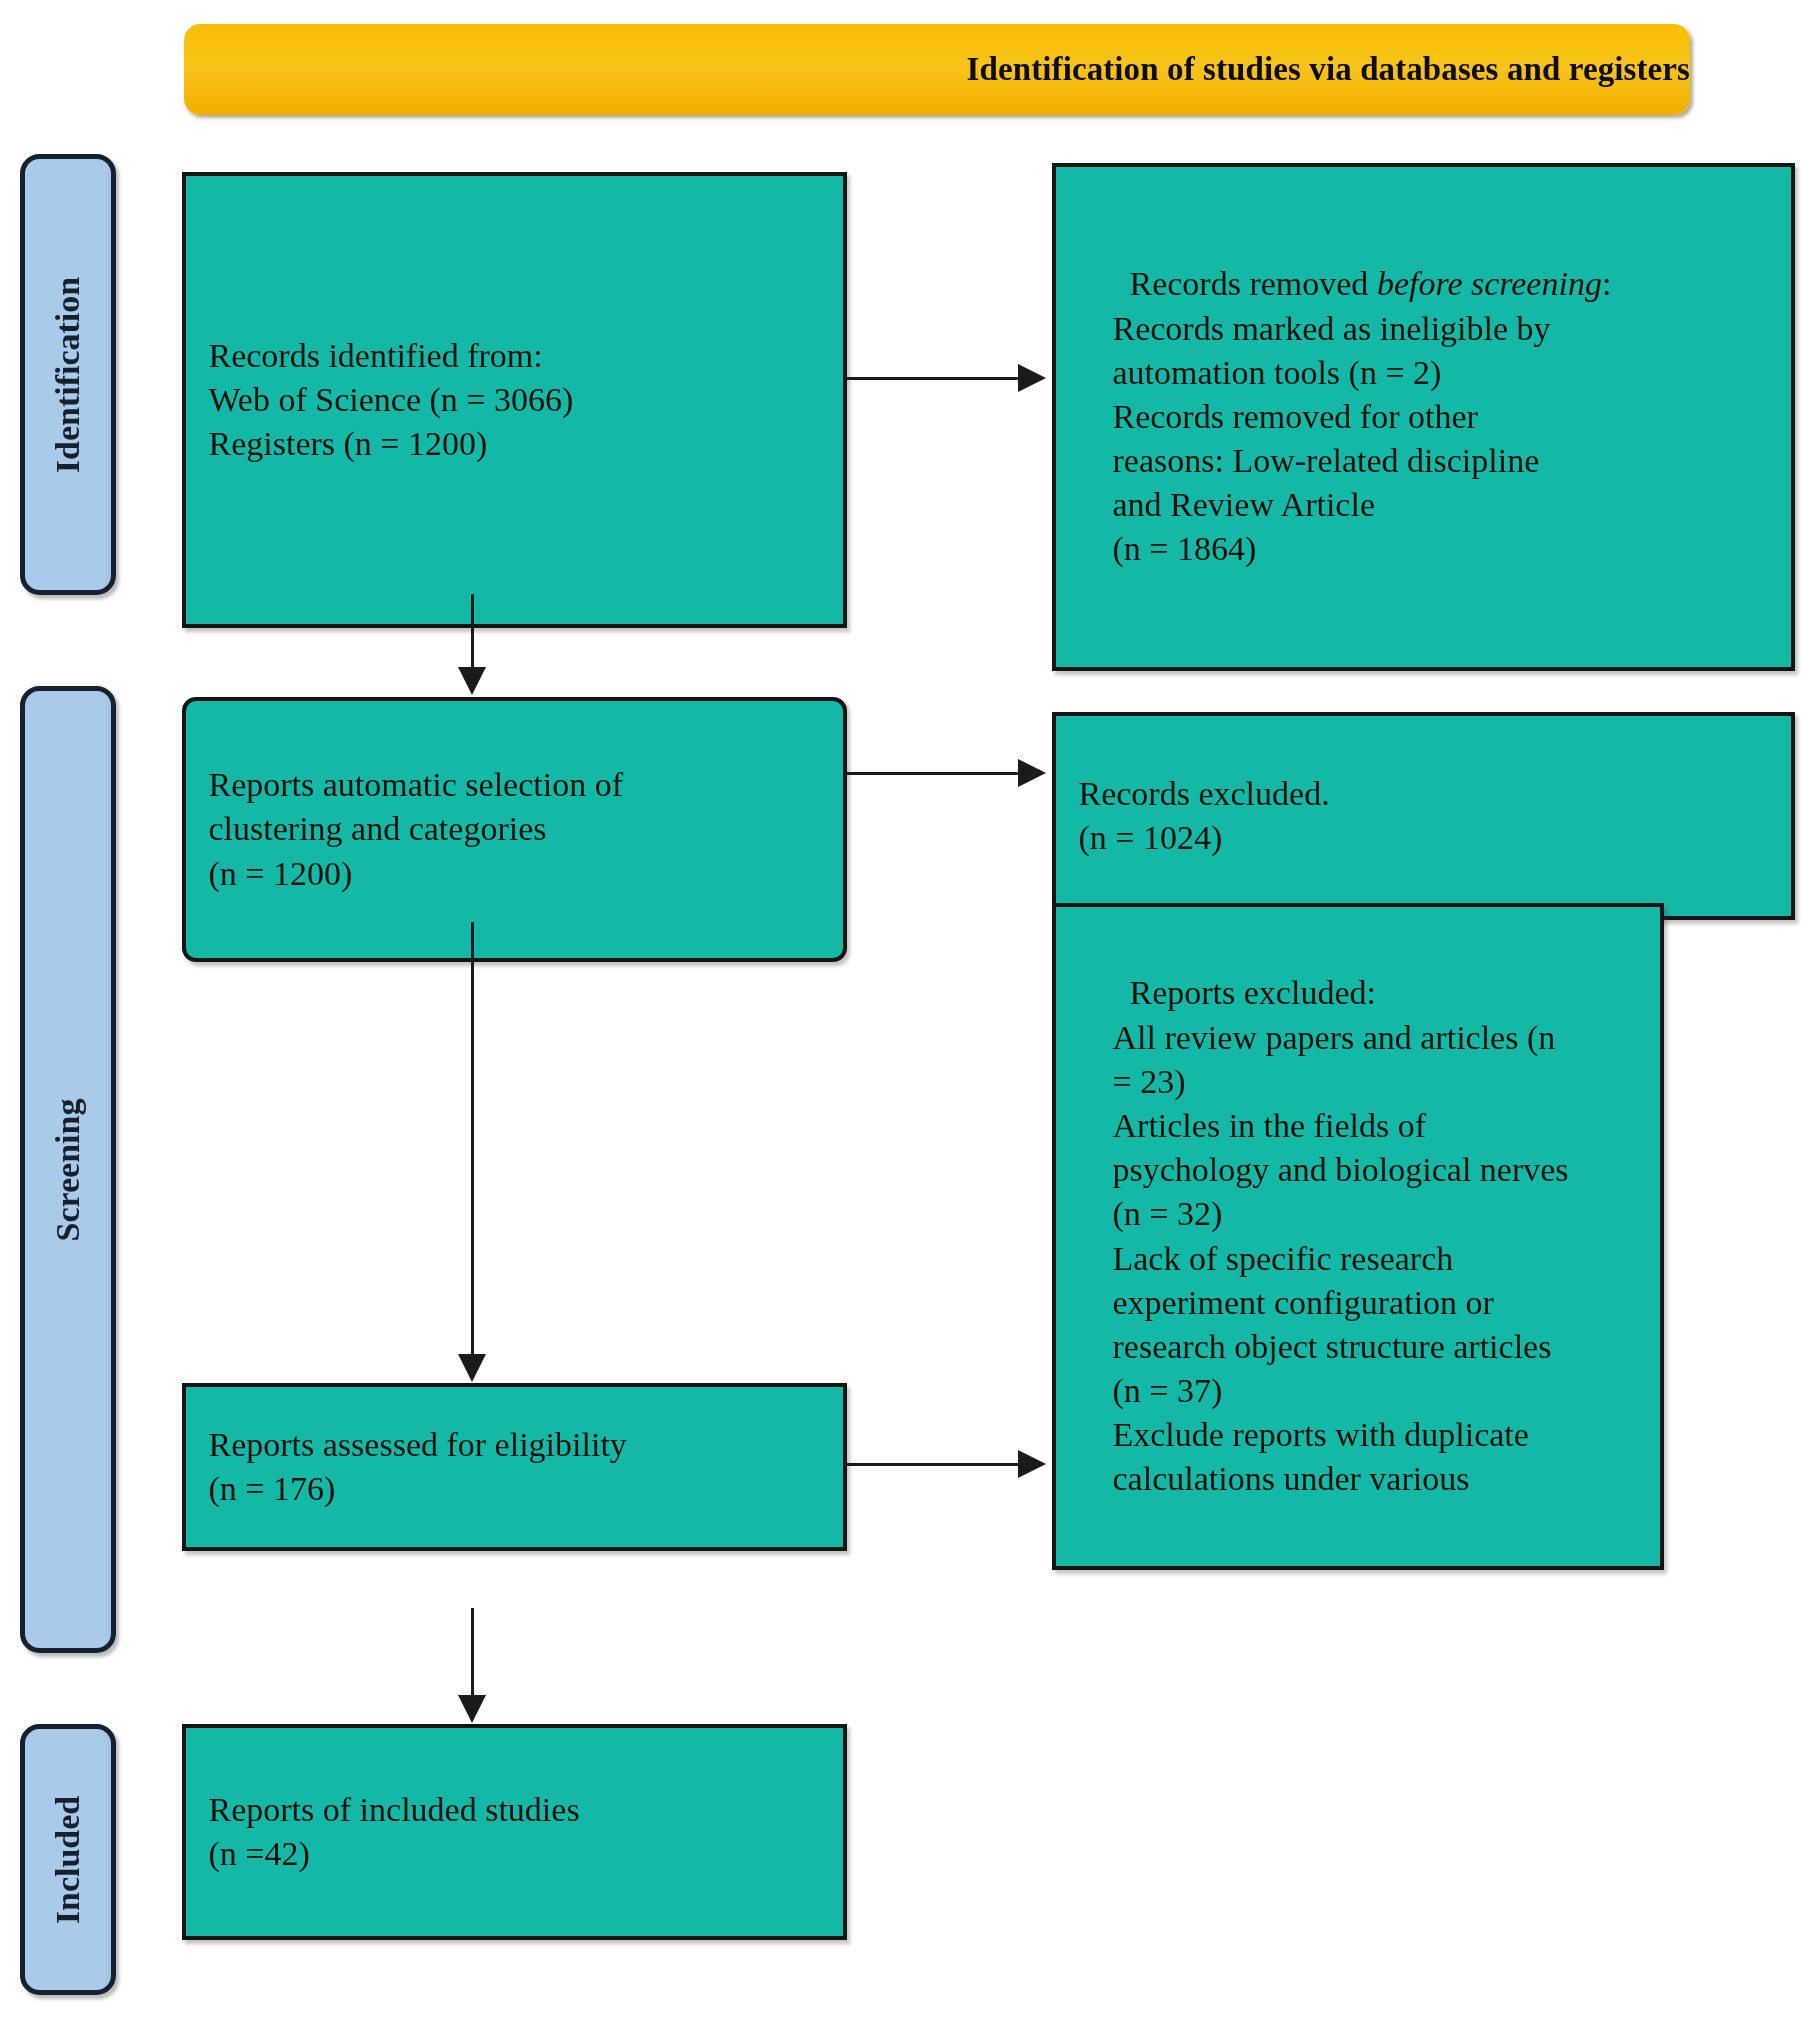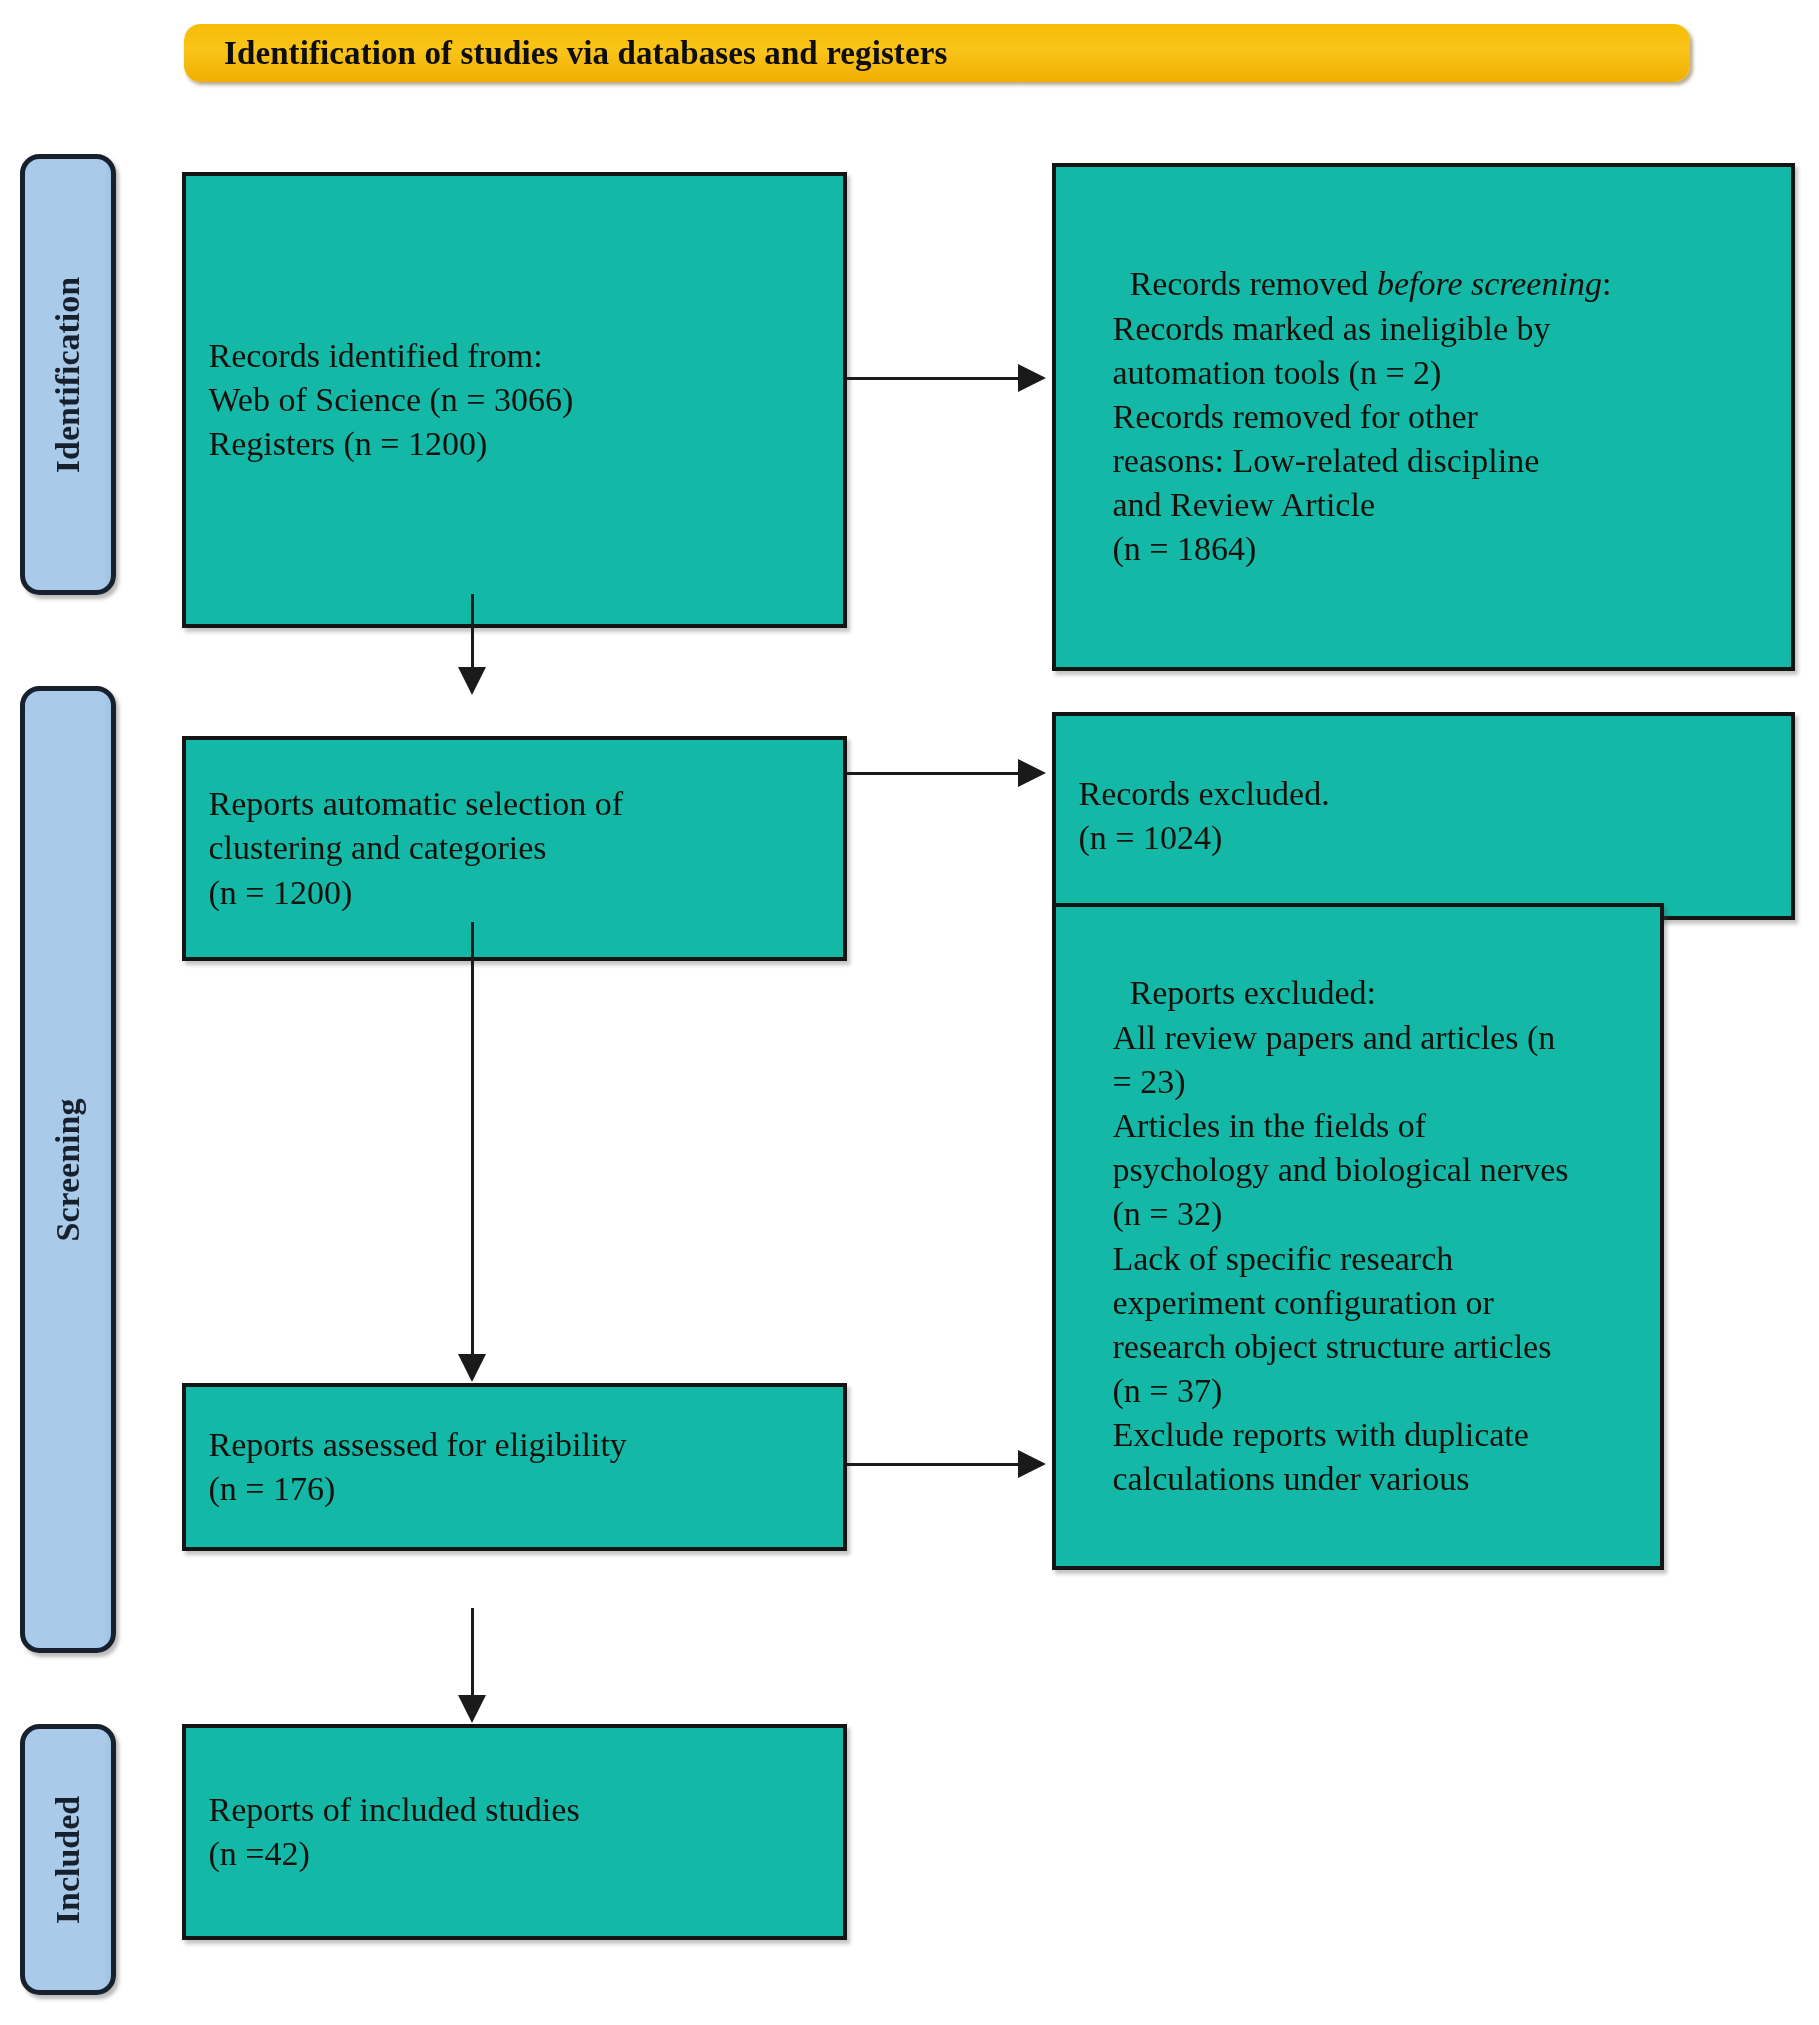--- a/index.html
+++ b/index.html
@@ -17,27 +17,27 @@
     background: #ffffff;
     overflow: hidden;
   }
 
   
   .header-band {
     position: absolute;
     left: 184px;
     top: 24px;
     width: 1506px;
-    height: 58px;
+    height: 91px;
     background: linear-gradient(to bottom, #f7bd05 0%, #f9c41a 45%, #f0ae00 100%);
     border-radius: 16.5px;
     box-shadow: 2.2px 3px 3.7px rgba(90,70,10,0.45);
     display: flex;
     align-items: center;
-    justify-content: flex-start;
+    justify-content: flex-end;
     box-sizing: border-box;
     padding-left: 40px;
   }
   .header-title {
     font-family: "Liberation Serif", "DejaVu Serif", serif;
     font-weight: bold;
     font-size: 33px;
     color: #0d0d0d;
     letter-spacing: 0.1px;
     white-space: nowrap;
@@ -154,21 +154,21 @@
     (n = 1864)</span>
     </div>
   </div>
 
   <div class="conn-h" style="left:847px; top:377px; width:174px;"></div>
   <div class="arrow-right" style="left:1018px; top:364px;"></div>
 
   <div class="conn-v" style="left:471px; top:594px; height:75px;"></div>
   <div class="arrow-down" style="left:458px; top:667px;"></div>
 
-  <div class="flow-box" style="left:182px; top:736px; width:665px; height:225px;">
+  <div class="flow-box" style="left:182px; top:697px; width:665px; height:265px;border-radius:14px;">
     <div class="box-text">Reports automatic selection of
 clustering and categories
 (n = 1200)</div>
   </div>
 
   <div class="flow-box" style="left:1052px; top:712px; width:743px; height:208px;">
     <div class="box-text">Records excluded.
 (n = 1024)</div>
   </div>
 

